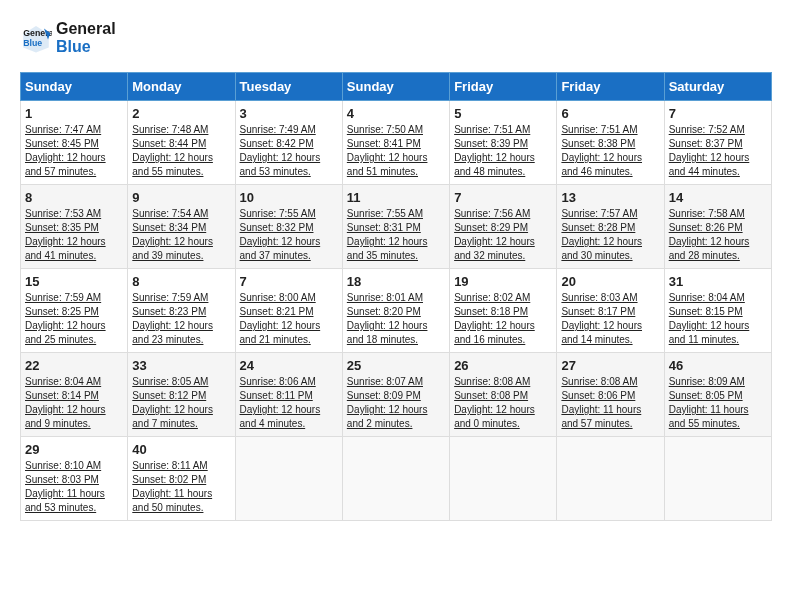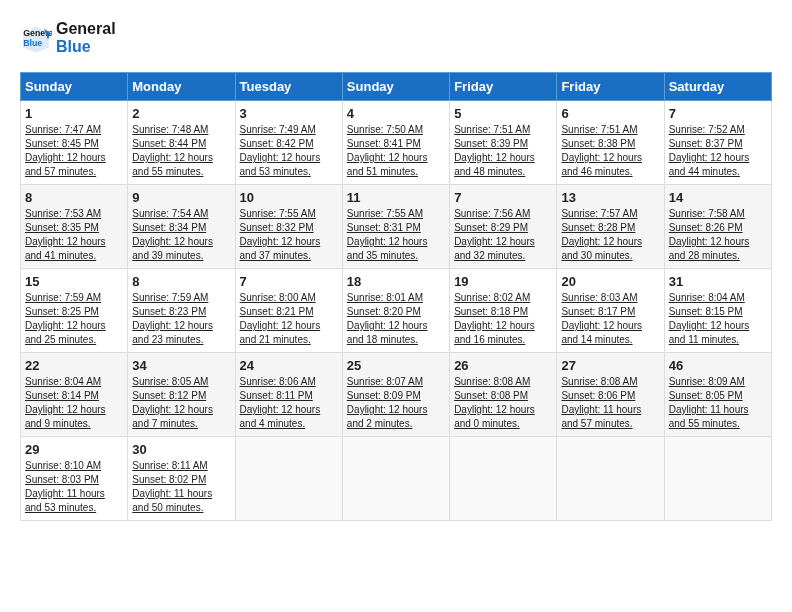--- a/index.html
+++ b/index.html
@@ -198,21 +198,21 @@
           <div class="day-num">31</div>
 <div class="day-info">Sunrise: 8:04 AM<br>Sunset: 8:15 PM<br>Daylight: 12 hours and 11 minutes.</div>
         </td>
       </tr>
       <tr>
         <td>
           <div class="day-num">22</div>
 <div class="day-info">Sunrise: 8:04 AM<br>Sunset: 8:14 PM<br>Daylight: 12 hours and 9 minutes.</div>
         </td>
         <td>
-          <div class="day-num">34</div>
+          <div class="day-num">33</div>
 <div class="day-info">Sunrise: 8:05 AM<br>Sunset: 8:12 PM<br>Daylight: 12 hours and 7 minutes.</div>
         </td>
         <td>
           <div class="day-num">24</div>
 <div class="day-info">Sunrise: 8:06 AM<br>Sunset: 8:11 PM<br>Daylight: 12 hours and 4 minutes.</div>
         </td>
         <td>
           <div class="day-num">25</div>
 <div class="day-info">Sunrise: 8:07 AM<br>Sunset: 8:09 PM<br>Daylight: 12 hours and 2 minutes.</div>
         </td>
@@ -228,21 +228,21 @@
           <div class="day-num">46</div>
 <div class="day-info">Sunrise: 8:09 AM<br>Sunset: 8:05 PM<br>Daylight: 11 hours and 55 minutes.</div>
         </td>
       </tr>
       <tr>
         <td>
           <div class="day-num">29</div>
 <div class="day-info">Sunrise: 8:10 AM<br>Sunset: 8:03 PM<br>Daylight: 11 hours and 53 minutes.</div>
         </td>
         <td>
-          <div class="day-num">30</div>
+          <div class="day-num">40</div>
 <div class="day-info">Sunrise: 8:11 AM<br>Sunset: 8:02 PM<br>Daylight: 11 hours and 50 minutes.</div>
         </td>
         <td class="empty"></td>
         <td class="empty"></td>
         <td class="empty"></td>
         <td class="empty"></td>
         <td class="empty"></td>
       </tr>
     </tbody>
 </table>

